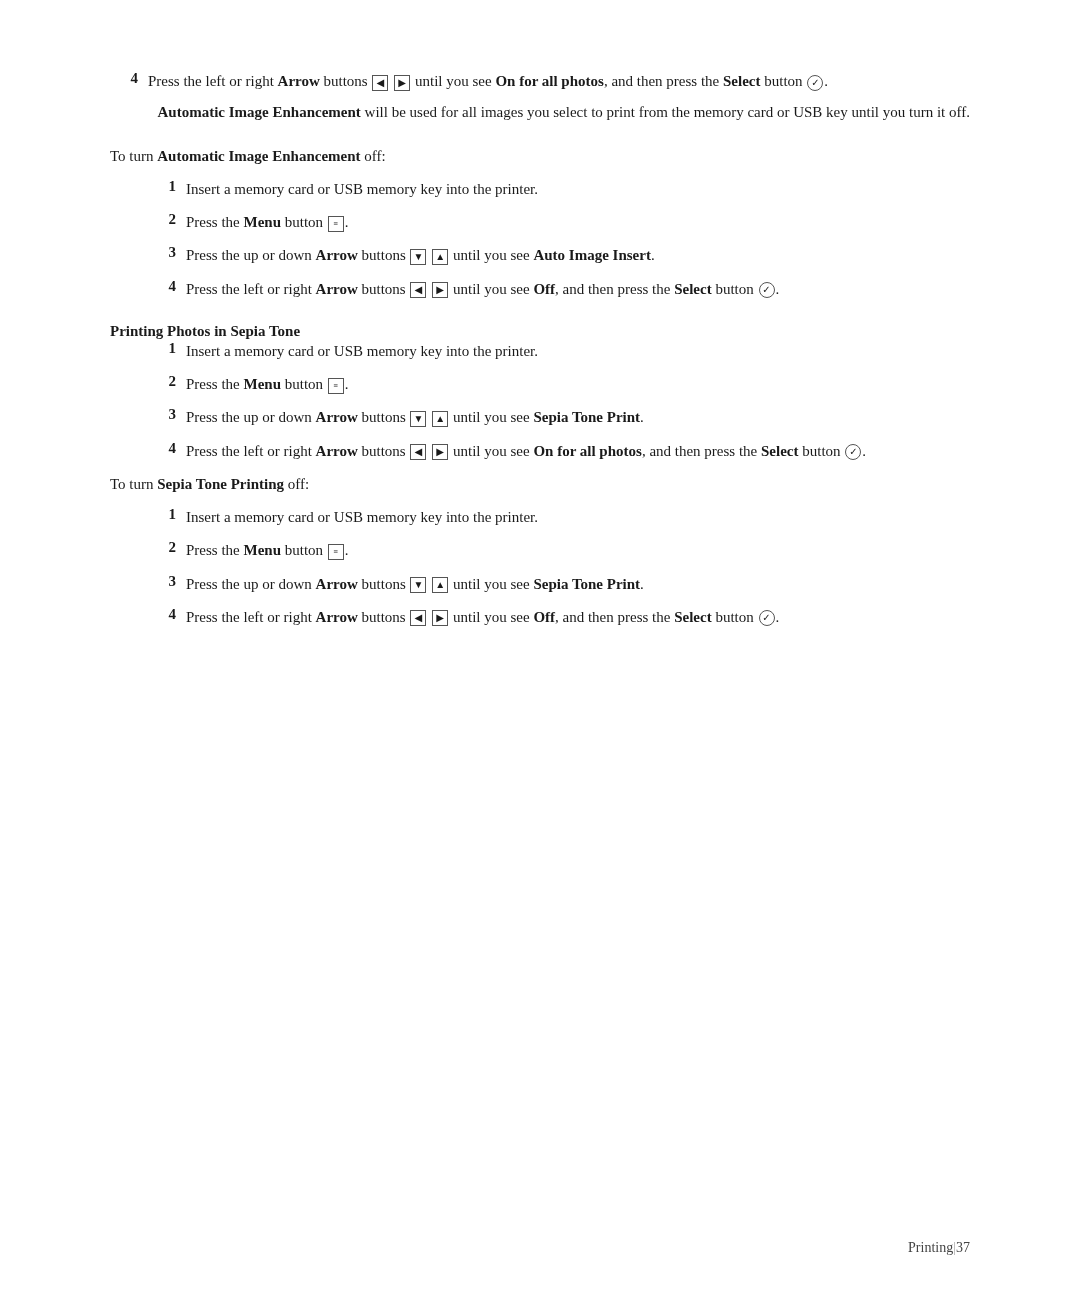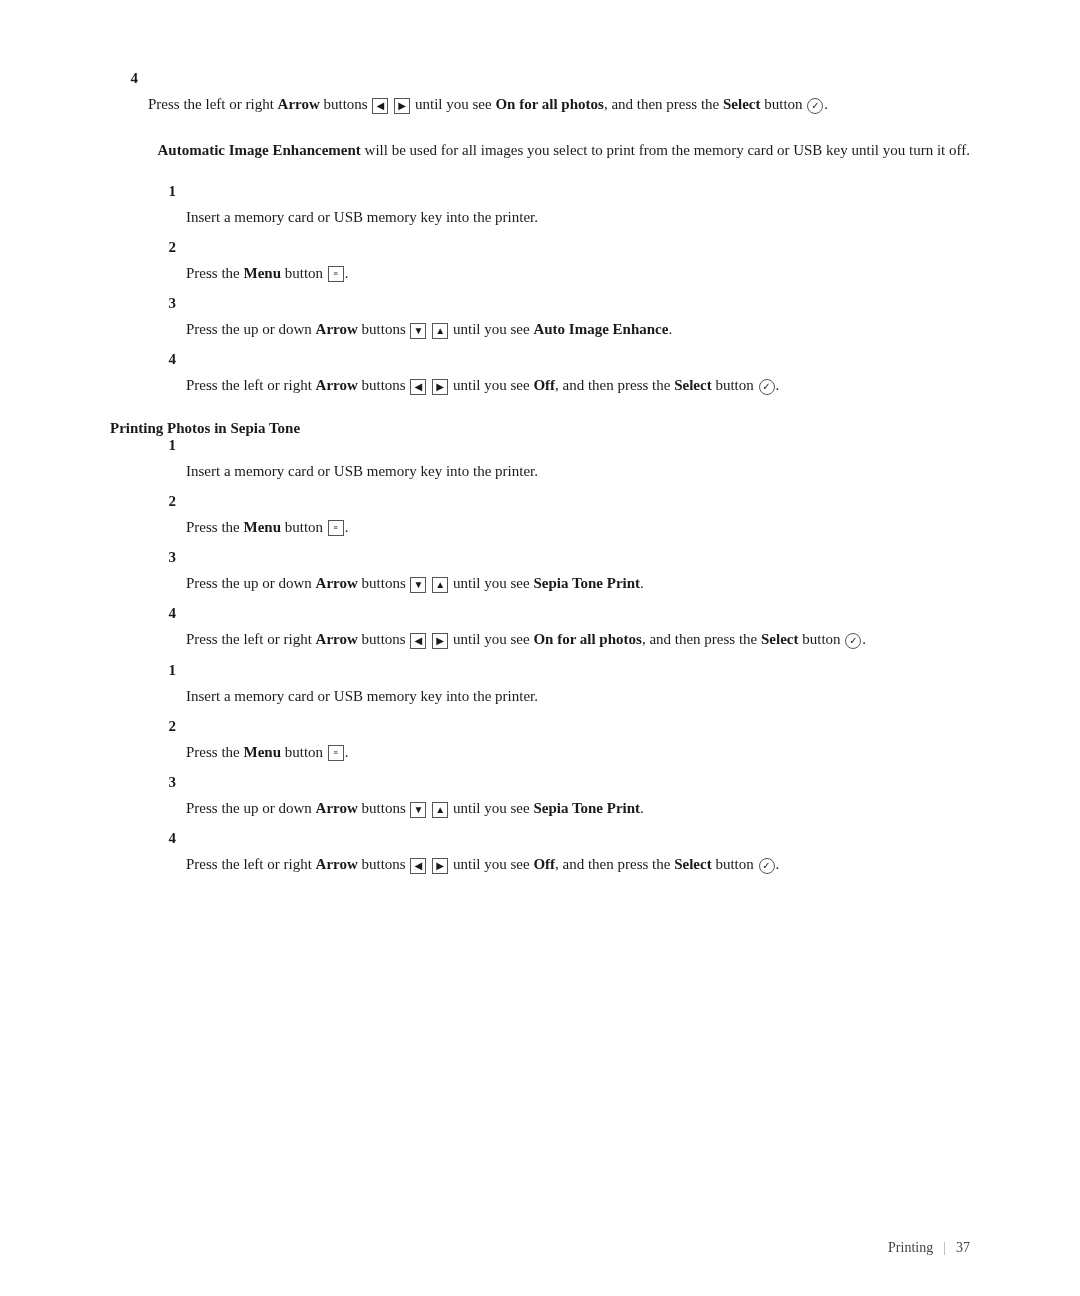--- a/index.html
+++ b/index.html
@@ -29,21 +29,20 @@
       text-align: right;
       margin-right: 10px;
       flex-shrink: 0;
     }
     .step-content {
       flex: 1;
       line-height: 1.55;
     }
     .step-content p {
       line-height: 1.55;
-      margin-top: 23px;
     }
     .note-block {
       margin: 10px 0 10px 38px;
       line-height: 1.55;
       text-align: right;
     }
     .section-intro {
       margin: 8px 0 10px 0;
       line-height: 1.55;
     }
@@ -123,21 +122,20 @@
       line-height: 14px;
     }
     .footer {
       position: absolute;
       bottom: 40px;
       right: 110px;
       font-size: 14px;
       color: #444;
       display: flex;
       align-items: center;
-      gap: 10px;
     }
     .footer-divider {
       color: #aaa;
     }
     .footer-pagenum {
       font-weight: normal;
     }
     .indent-list {
       margin-left: 38px;
     }
@@ -155,20 +153,23 @@
         <span class="icon-arrow-right">▶</span>
         until you see <b>On for all photos</b>, and then press
         the <b>Select</b> button <span class="icon-select">✓</span>.
       </p>
       <div class="note-block" style="margin-left:0;margin-top:8px;">
         <p><b>Automatic Image Enhancement</b> will be used for all images you select to print from the memory card or USB key until you turn it off.</p>
       </div>
     </div>
   </div>
 
+  <div class="section-intro">
+    To turn <b>Automatic Image Enhancement</b> off:
+  </div>
 
   <div class="indent-list">
     <div class="step-block">
       <span class="step-number"><b>1</b></span>
       <div class="step-content">
         <p>Insert a memory card or USB memory key into the printer.</p>
       </div>
     </div>
     <div class="step-block">
       <span class="step-number"><b>2</b></span>
@@ -177,21 +178,21 @@
           <span class="icon-menu">≡</span>.
         </p>
       </div>
     </div>
     <div class="step-block">
       <span class="step-number"><b>3</b></span>
       <div class="step-content">
         <p>Press the up or down <b>Arrow</b> buttons
           <span class="icon-arrow-down">▼</span>
           <span class="icon-arrow-up">▲</span>
-          until you see <b>Auto Image Enhance</b>.
+          until you see <b>Auto Image Insert</b>.
         </p>
       </div>
     </div>
     <div class="step-block">
       <span class="step-number"><b>4</b></span>
       <div class="step-content">
         <p>Press the left or right <b>Arrow</b> buttons
           <span class="icon-arrow-left">◀</span>
           <span class="icon-arrow-right">▶</span>
           until you see <b>Off</b>, and then press the <b>Select</b>
@@ -234,20 +235,23 @@
         <p>Press the left or right <b>Arrow</b> buttons
           <span class="icon-arrow-left">◀</span>
           <span class="icon-arrow-right">▶</span>
           until you see <b>On for all photos</b>, and then press
           the <b>Select</b> button <span class="icon-select">✓</span>.
         </p>
       </div>
     </div>
   </div>
 
+  <div class="section-intro" style="margin-top:10px;">
+    To turn <b>Sepia Tone Printing</b> off:
+  </div>
 
   <div class="indent-list">
     <div class="step-block">
       <span class="step-number"><b>1</b></span>
       <div class="step-content">
         <p>Insert a memory card or USB memory key into the printer.</p>
       </div>
     </div>
     <div class="step-block">
       <span class="step-number"><b>2</b></span>

